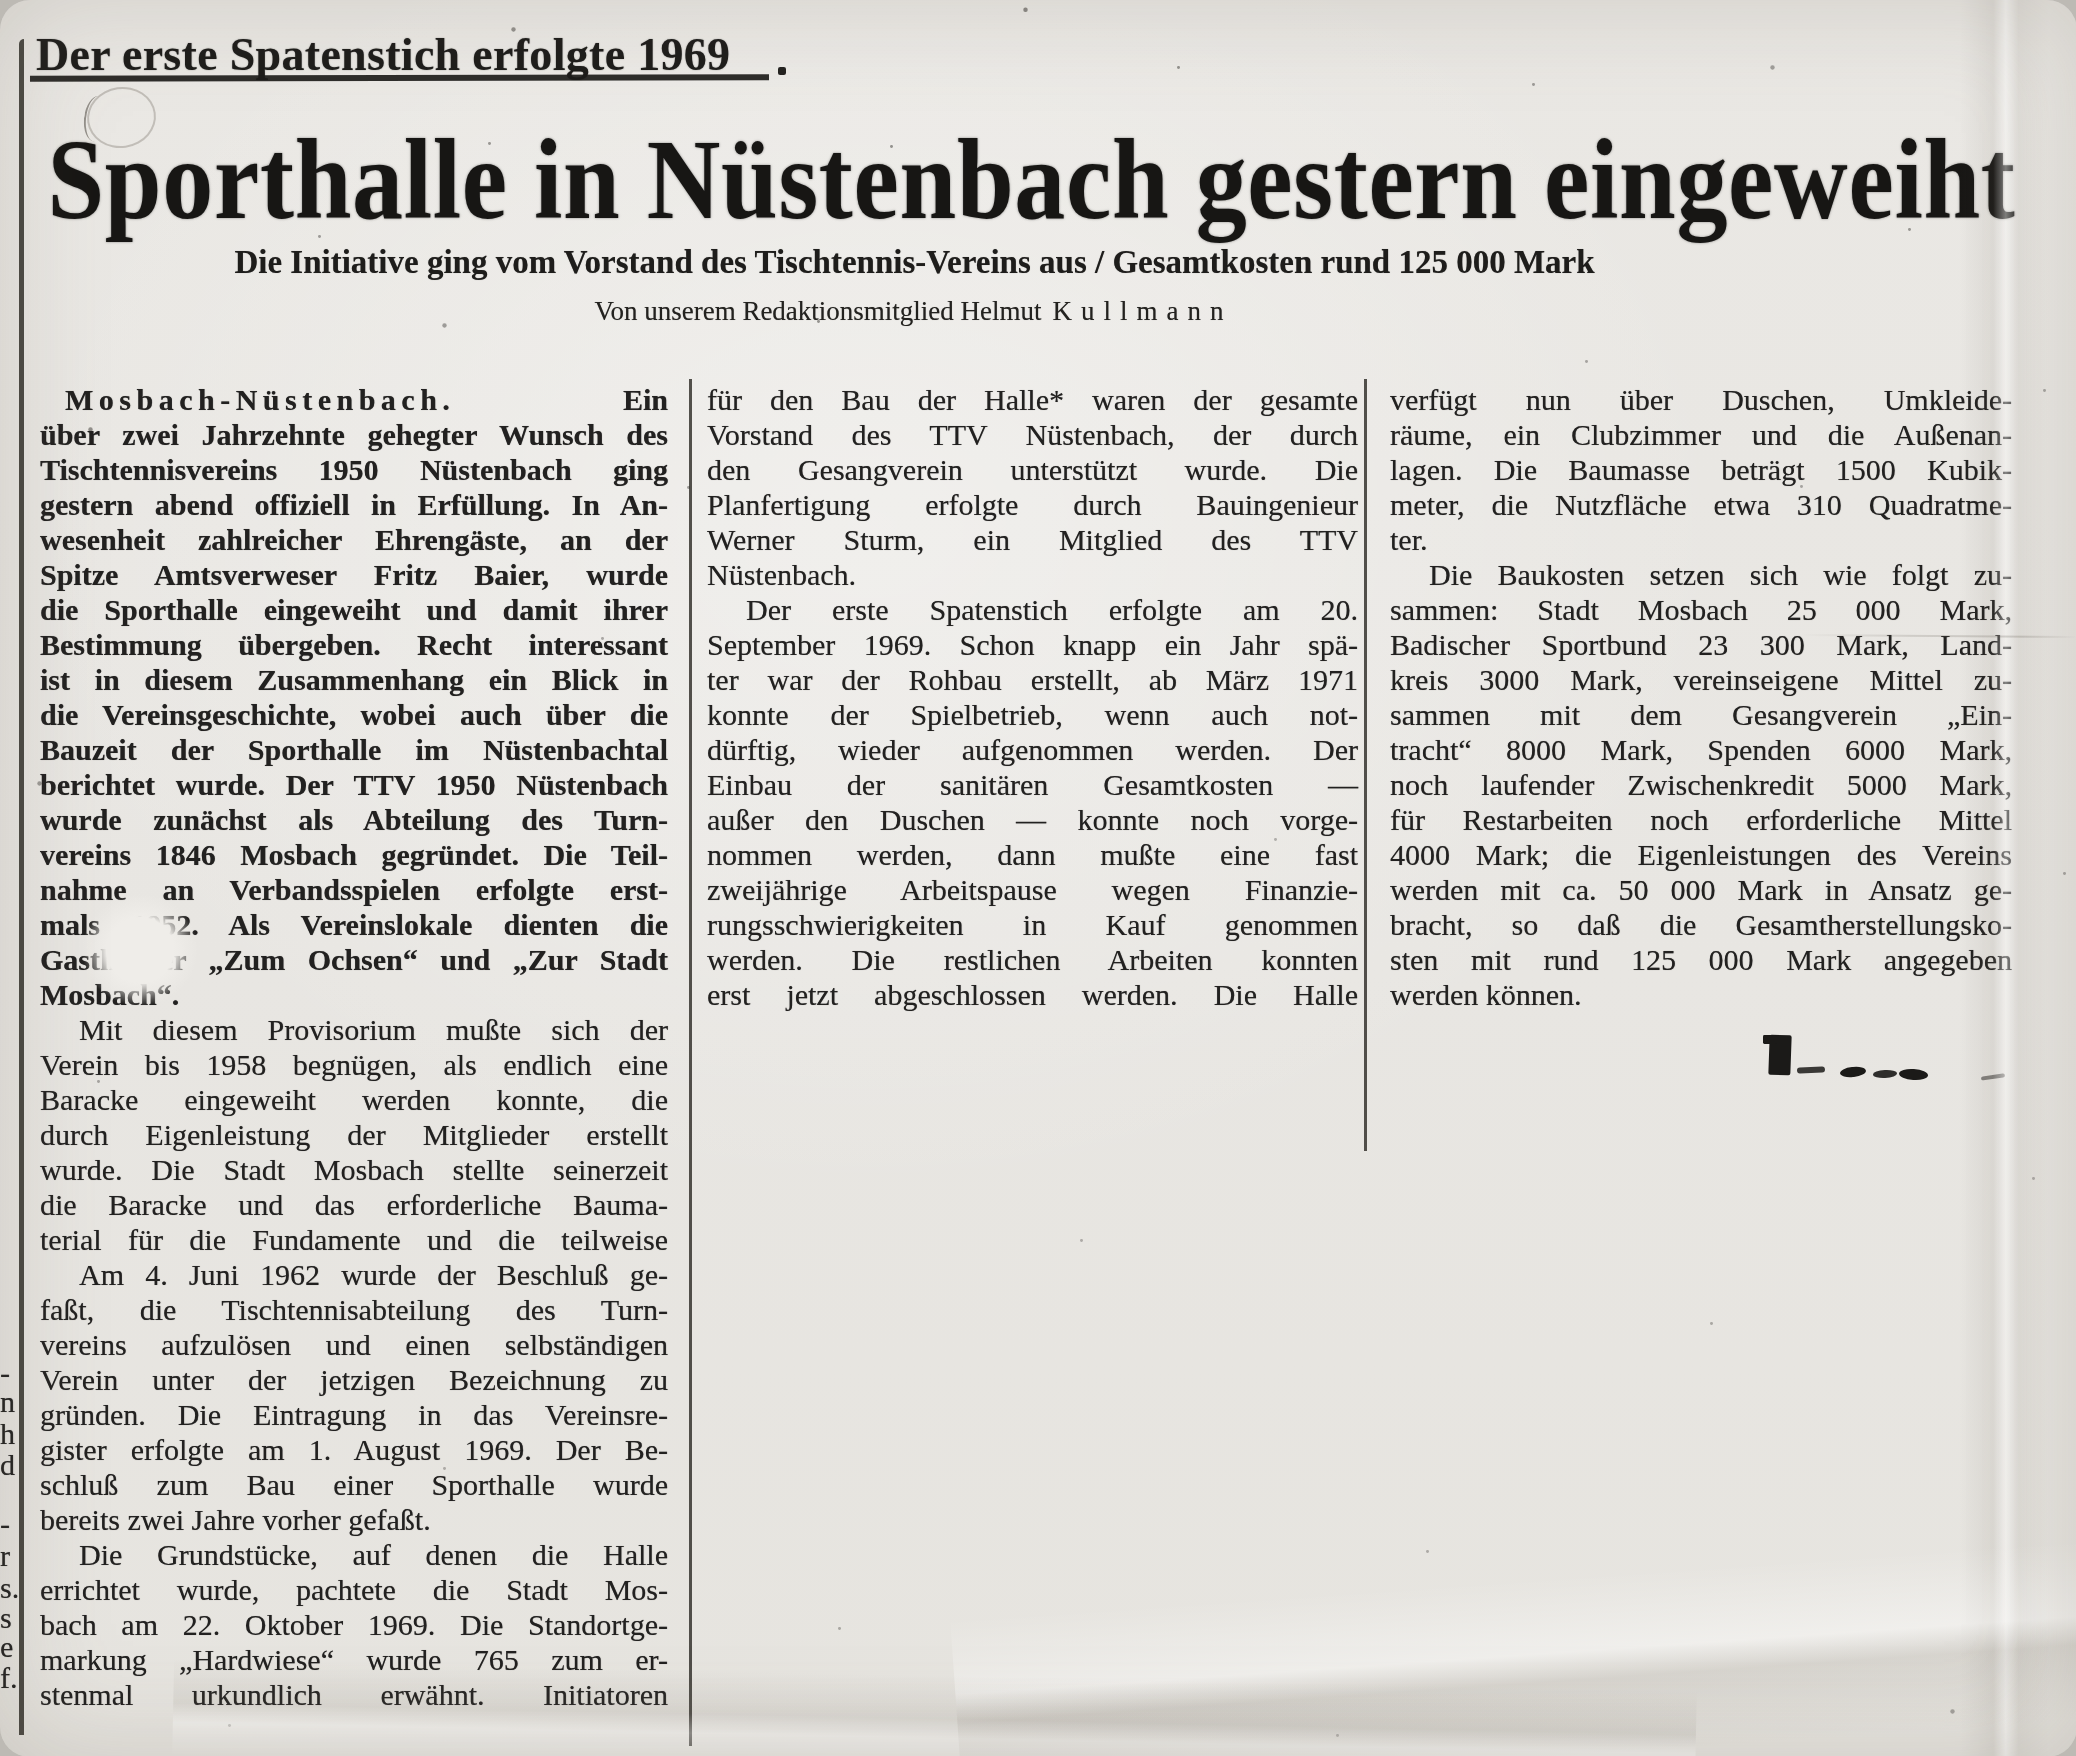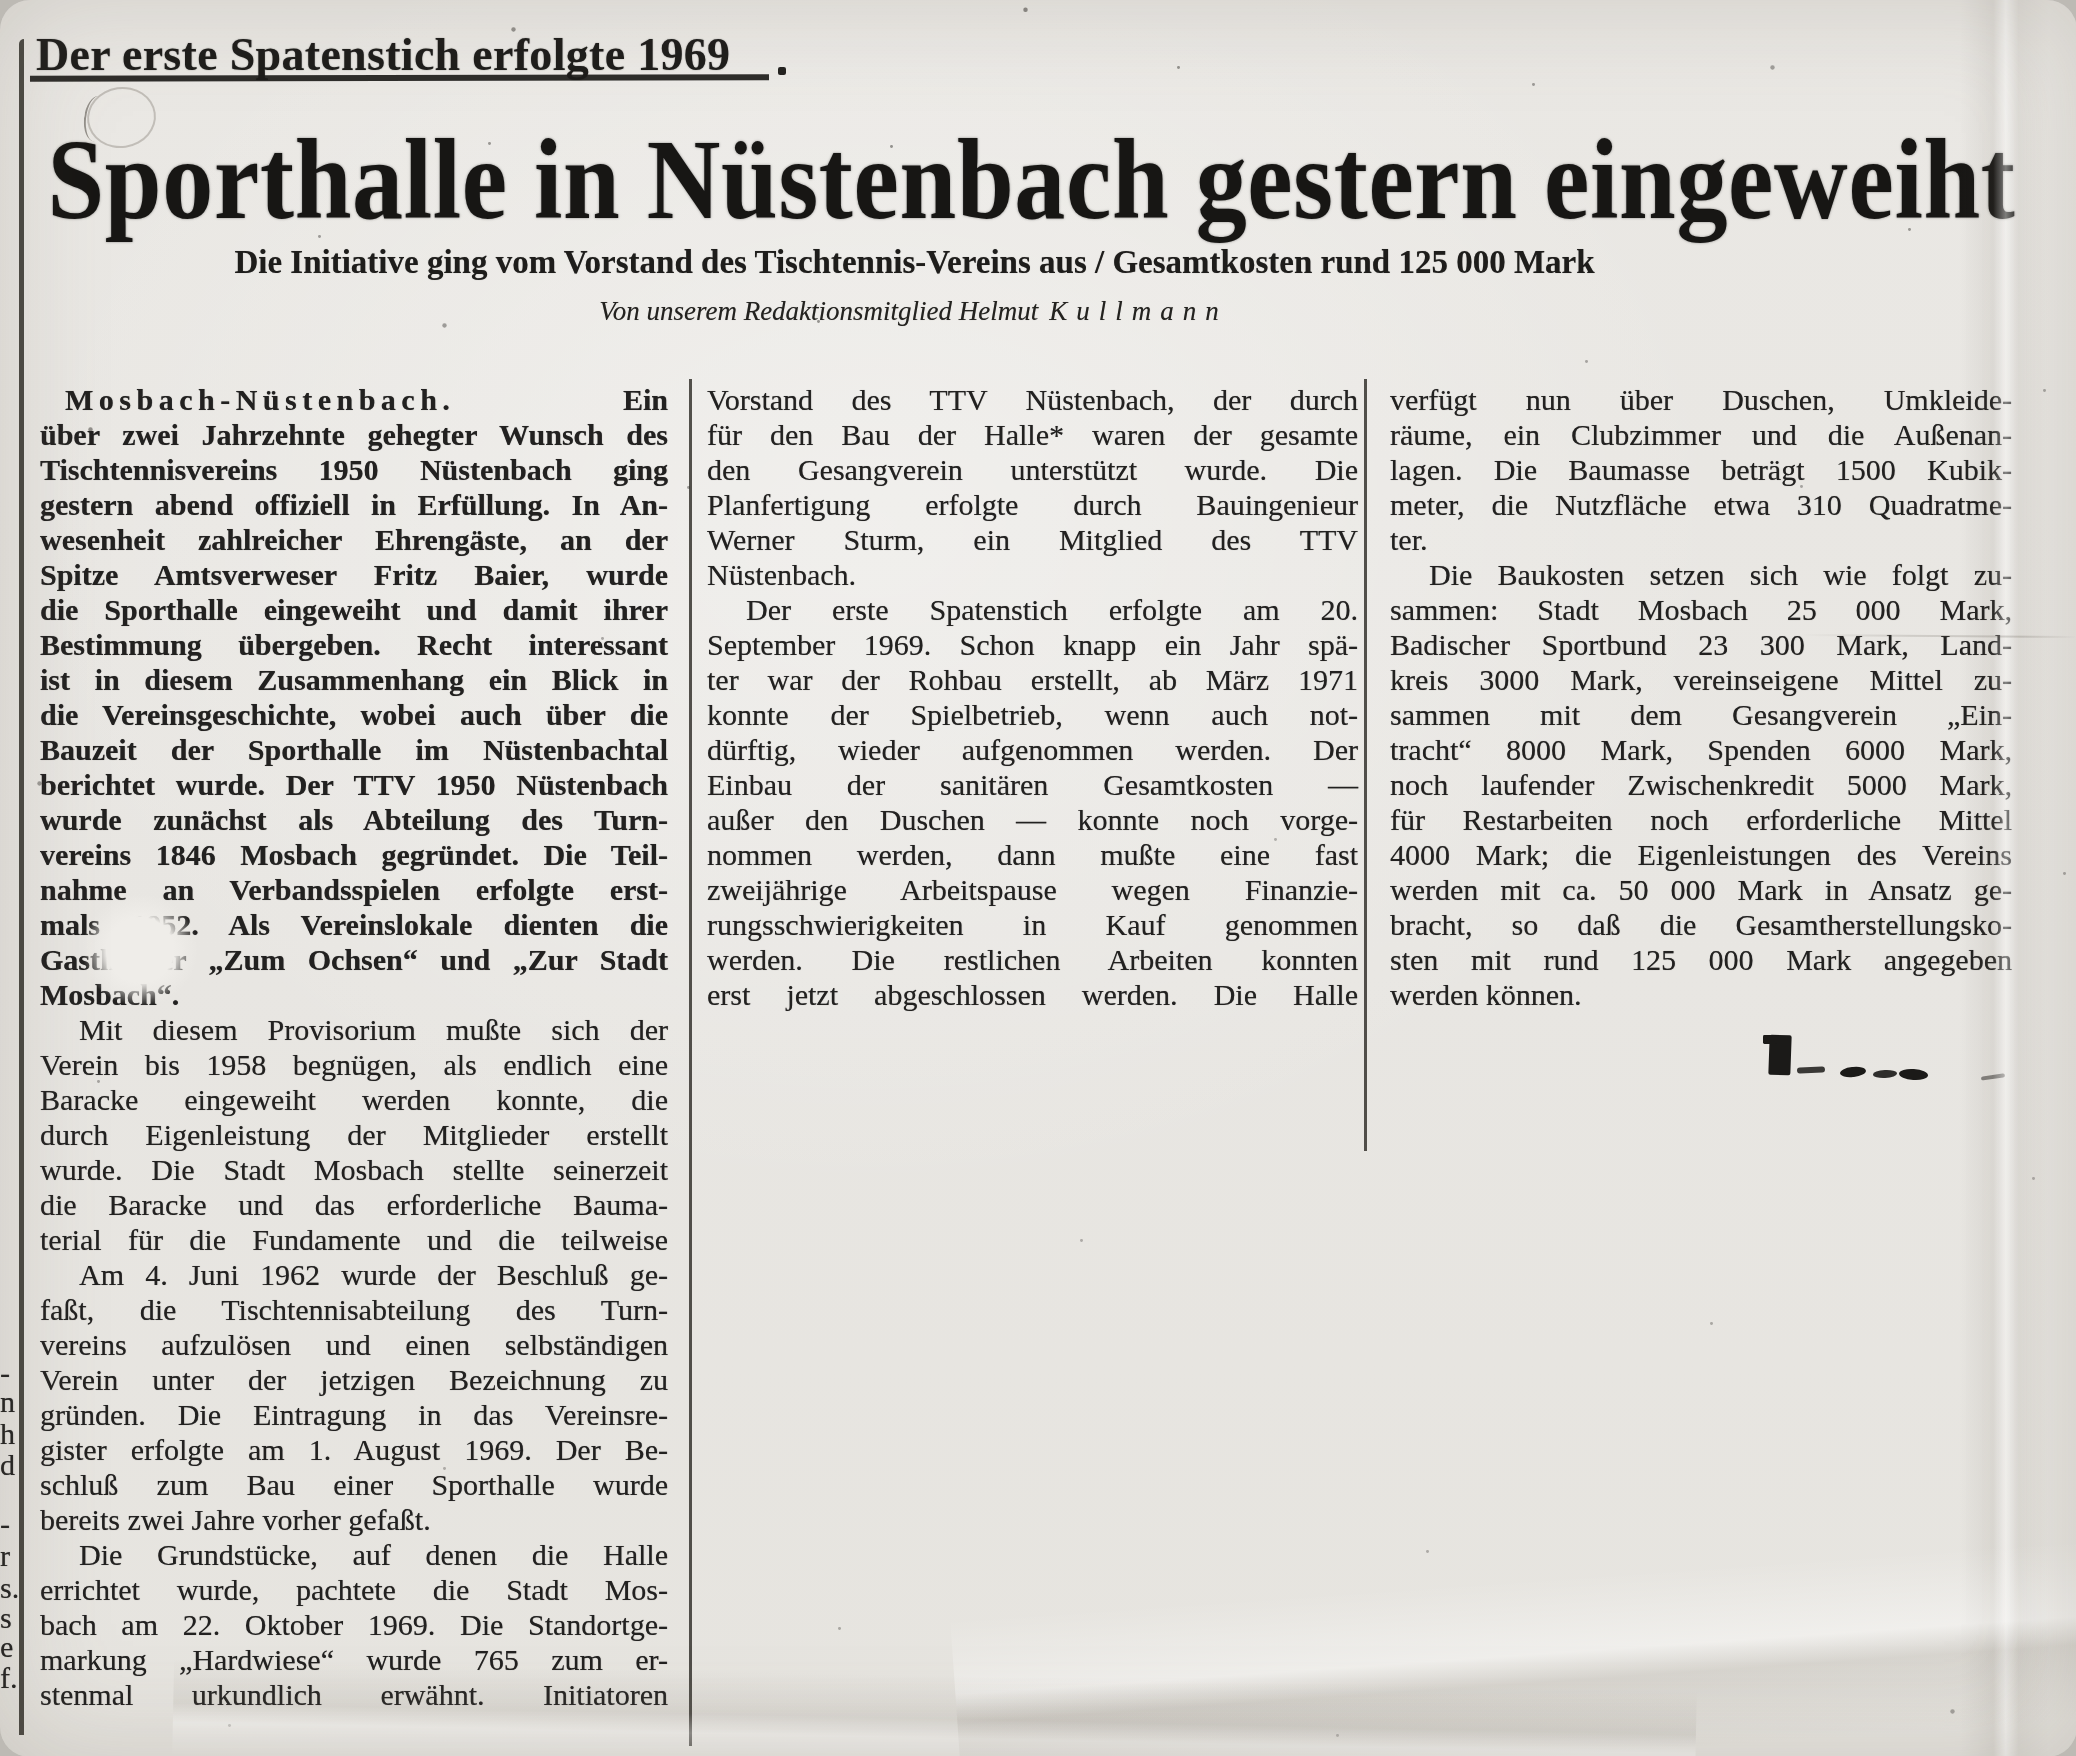--- a/index.html
+++ b/index.html
@@ -36,21 +36,21 @@
   .pcircle-arc{position:absolute;left:84px;top:96px;width:23.5px;height:46px;border-radius:50%;
     border-left:2.8px solid rgba(62,56,48,.5);transform:rotate(6deg);z-index:3;}
 
   .headline{position:absolute;left:0;top:119px;width:2063px;margin:0;text-align:center;
     font-size:102px;font-weight:700;letter-spacing:0.7px;line-height:1.05;white-space:nowrap;
     transform:scaleY(1.12);transform-origin:center top;color:#171614;
     text-shadow:0 0 2.1px rgba(20,20,20,.5);z-index:3;}
   .subhead{position:absolute;left:0;top:244px;width:1829px;text-align:center;font-size:33px;
     font-weight:700;white-space:nowrap;color:#1e1d1b;text-shadow:0 0 0.7px rgba(25,25,25,.5);z-index:3;}
   .byline{position:absolute;left:0;top:296px;width:1827px;text-align:center;font-size:27px;
-    white-space:nowrap;color:#23221f;text-shadow:0 0 0.7px rgba(25,25,25,.4);z-index:3;font-style:italic;}
+    white-space:nowrap;color:#23221f;text-shadow:0 0 0.7px rgba(25,25,25,.4);z-index:3;}
   .byline .sperr-name{letter-spacing:9px;margin-left:11px;}
 
   .col{position:absolute;top:382px;font-size:30px;line-height:35px;color:#222120;
     text-shadow:0.2px 0.2px 0.7px rgba(28,28,28,.55);z-index:3;}
   .col1{left:40px;width:628px;}
   .col2{left:707px;width:651px;}
   .col3{left:1390px;width:622px;}
   .ln{height:35px;line-height:35px;text-align:left;white-space:normal;}
   .ln.j{text-align:justify;text-align-last:justify;}
   .ln.b{font-weight:700;}
@@ -167,22 +167,22 @@
         <div class="ln j ind">Die Grundstücke, auf denen die Halle</div>
         <div class="ln j">errichtet wurde, pachtete die Stadt Mos-</div>
         <div class="ln j">bach am 22. Oktober 1969. Die Standortge-</div>
         <div class="ln j">markung „Hardwiese“ wurde 765 zum er-</div>
         <div class="ln j">stenmal urkundlich erwähnt. Initiatoren</div>
       </div>
     </div>
   <div class="sep sep1"></div>
   <div class="col col2">
       <div>
+        <div class="ln j">für den Bau der Halle* waren der gesamte</div>
         <div class="ln j">Vorstand des TTV Nüstenbach, der durch</div>
-        <div class="ln j">für den Bau der Halle* waren der gesamte</div>
         <div class="ln j">den Gesangverein unterstützt wurde. Die</div>
         <div class="ln j">Planfertigung erfolgte durch Bauingenieur</div>
         <div class="ln j">Werner Sturm, ein Mitglied des TTV</div>
         <div class="ln">Nüstenbach.</div>
       </div>
       <div>
         <div class="ln j ind">Der erste Spatenstich erfolgte am 20.</div>
         <div class="ln j">September 1969. Schon knapp ein Jahr spä-</div>
         <div class="ln j">ter war der Rohbau erstellt, ab März 1971</div>
         <div class="ln j">konnte der Spielbetrieb, wenn auch not-</div>

